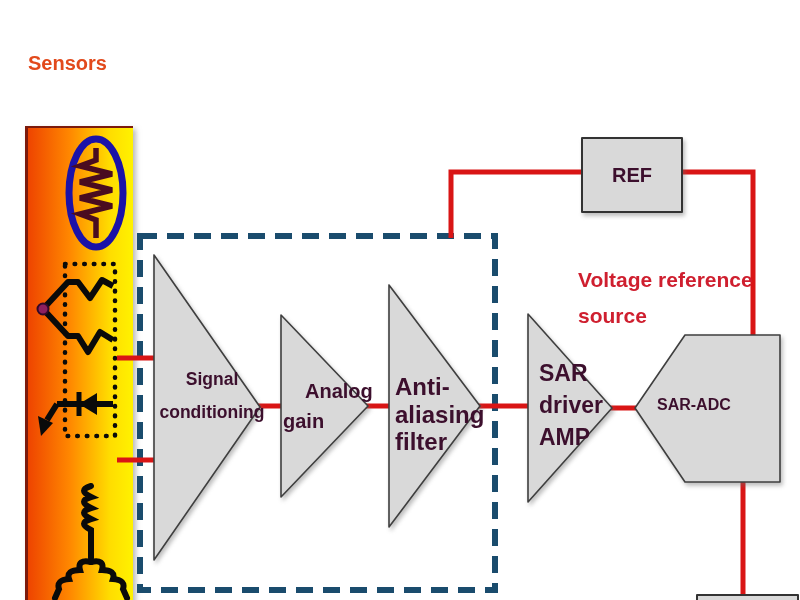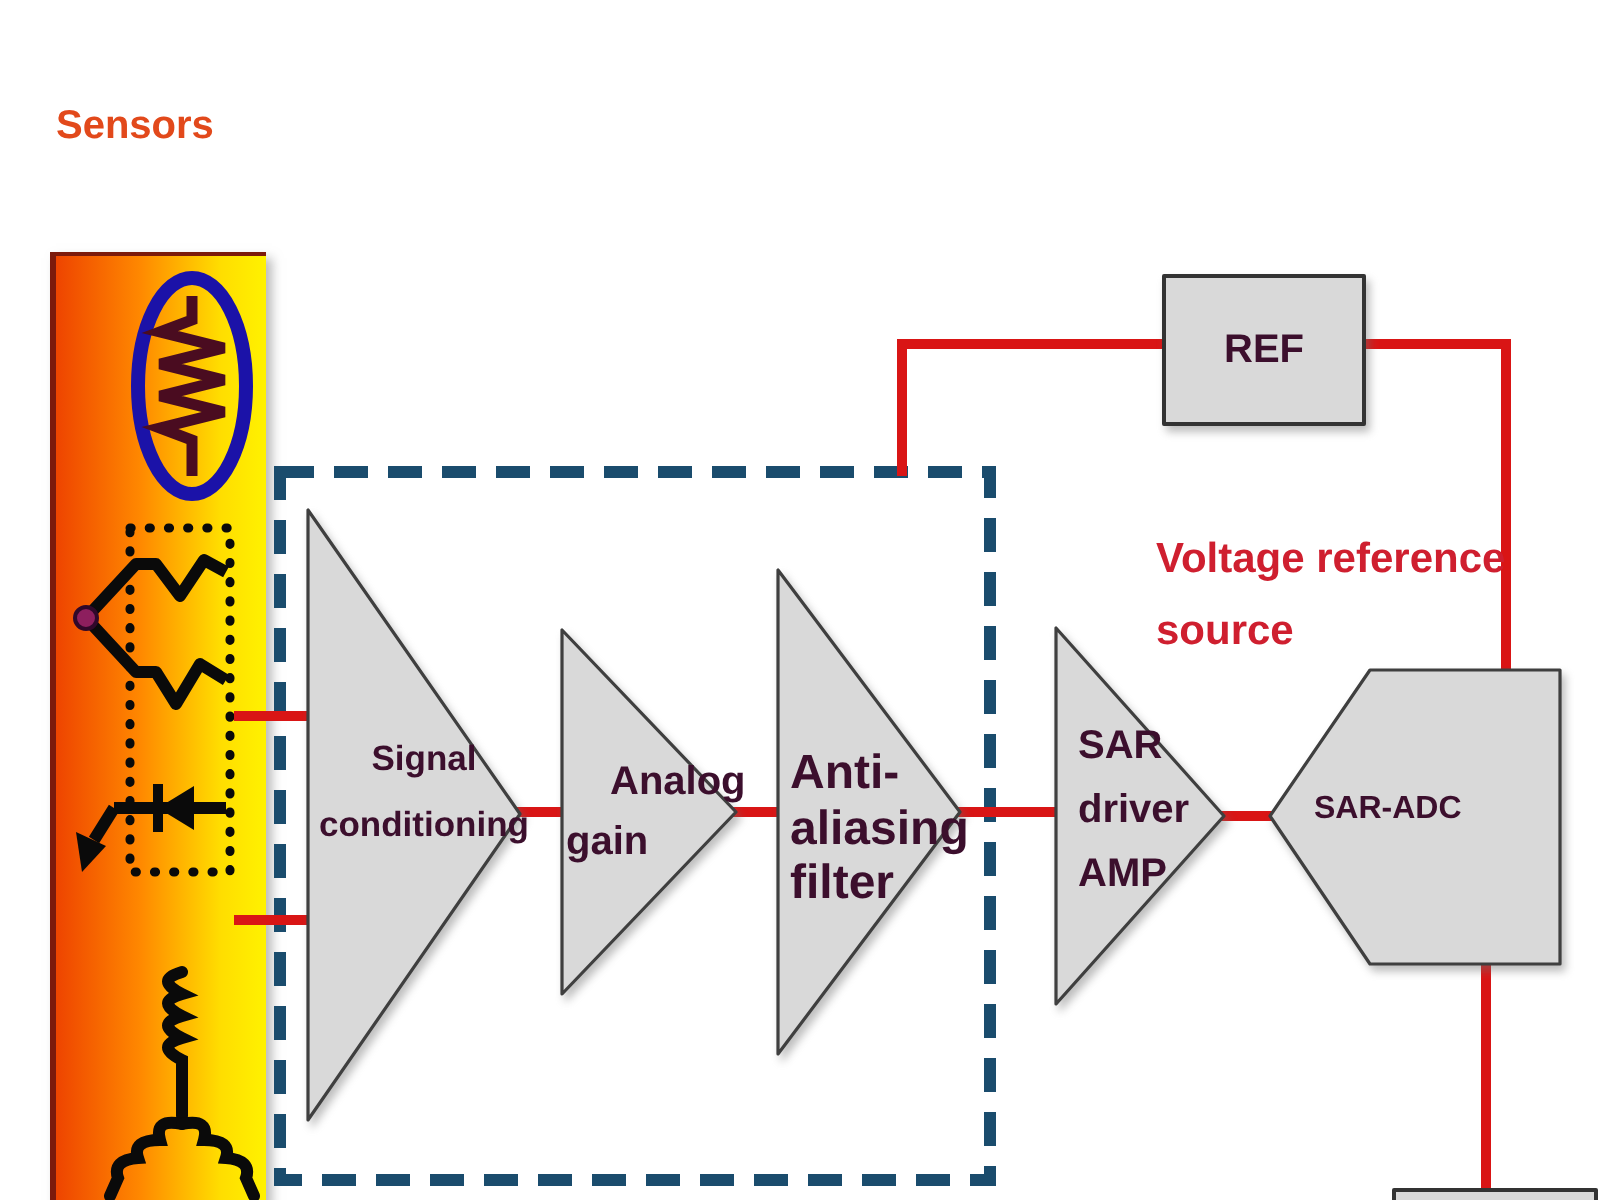--- a/index.html
+++ b/index.html
@@ -20,21 +20,21 @@
   }
   .sensor-bar svg{position:absolute;}
   .overlay{position:absolute;left:0;top:0;}
   .shape{filter:drop-shadow(2px 3px 2px rgba(110,110,110,.45));}
   .lbl{
     position:absolute;font-weight:700;color:#3c0f2d;
   }
   .lbl-t1{left:157px;top:363px;width:110px;font-size:17.5px;line-height:33px;text-align:center;}
   .lbl-t2{left:283px;top:376px;width:94px;font-size:20px;line-height:30px;text-indent:22px;}
   .lbl-t3{left:395px;top:373px;width:84px;font-size:24px;line-height:27.5px;}
-  .lbl-t4{left:539px;top:357px;width:66px;font-size:20px;line-height:32px;}
+  .lbl-t4{left:539px;top:357px;width:66px;font-size:23px;line-height:32px;}
   .lbl-adc{left:657px;top:396px;width:125px;text-align:left;font-size:16px;}
   .lbl-ref{left:582px;top:138px;width:100px;height:74px;line-height:74px;text-align:center;font-size:20px;}
   .caption{
     position:absolute;left:578px;top:262px;width:198px;
     font-size:21px;font-weight:700;line-height:36px;color:#cf1f2f;
   }
 </style>
 </head>
 <body>
 

